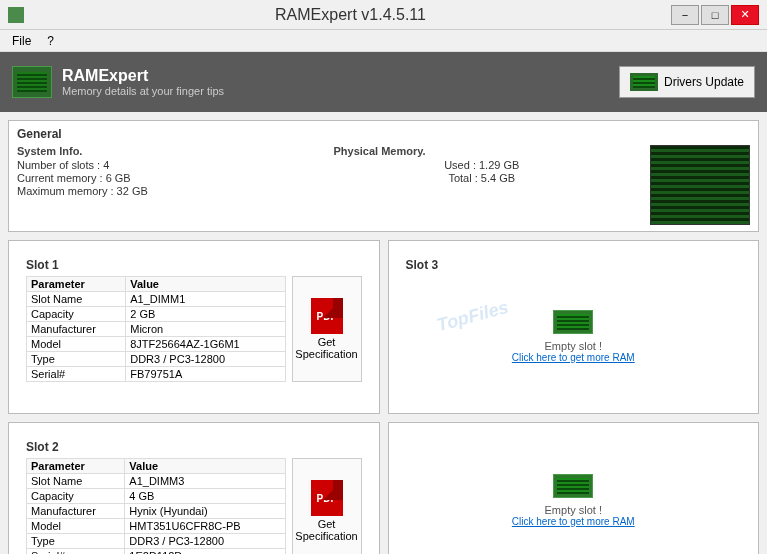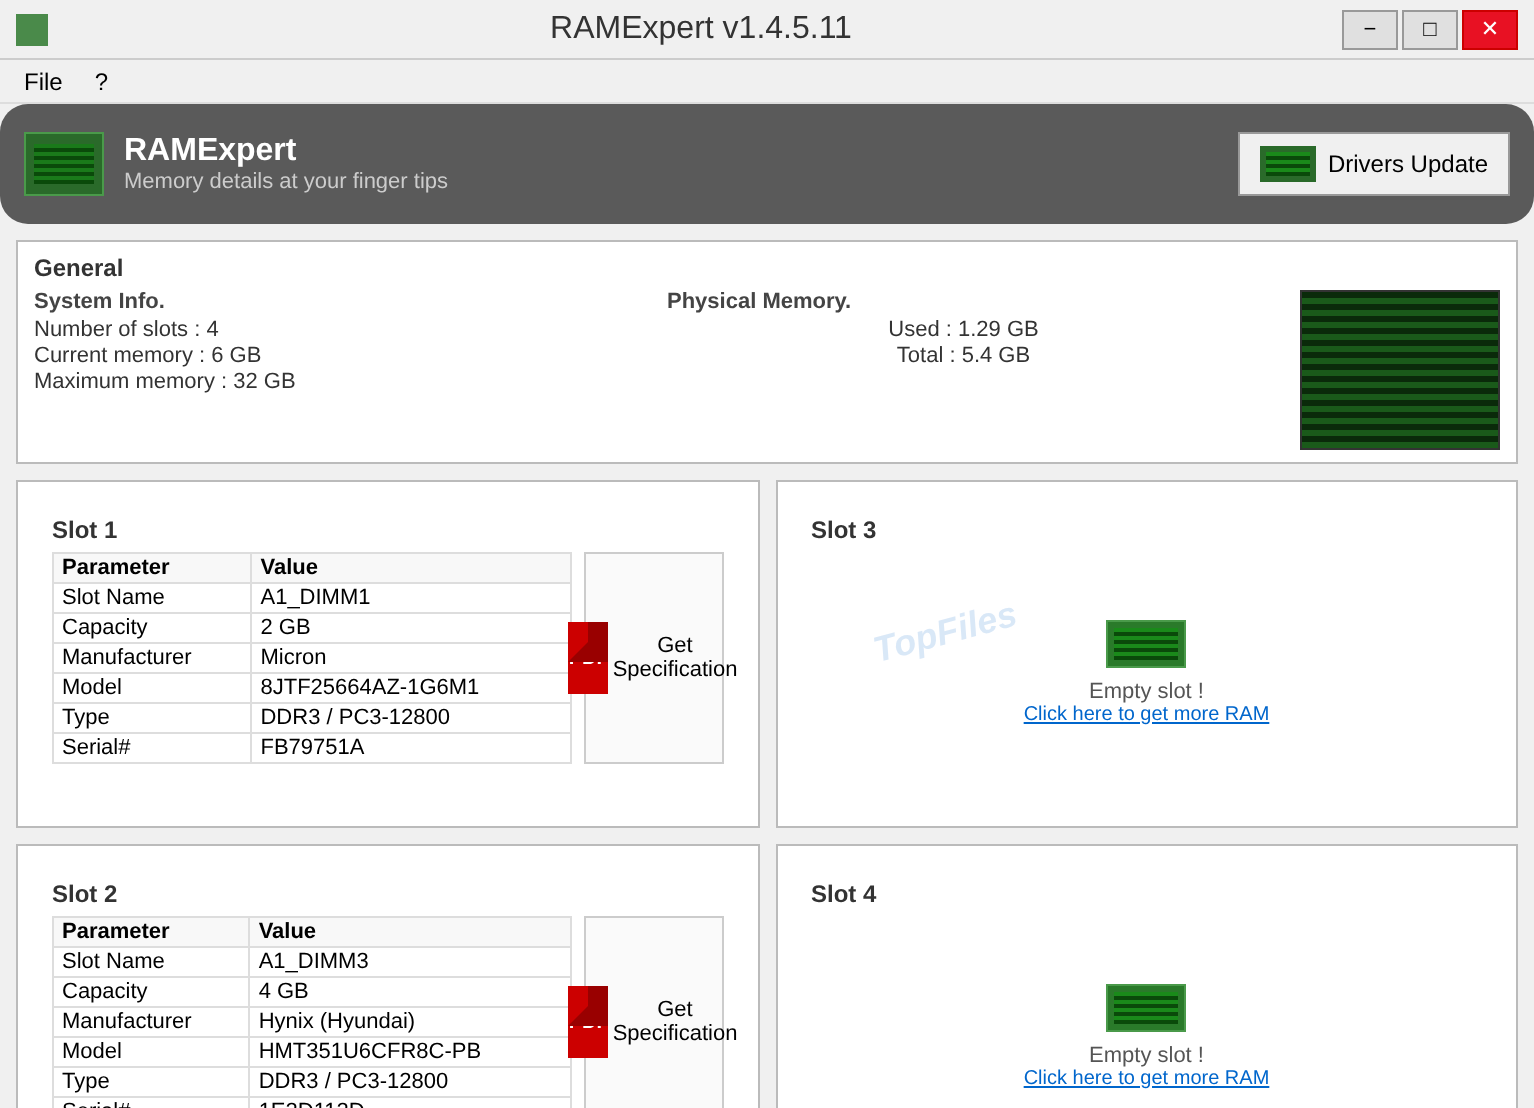--- a/index.html
+++ b/index.html
@@ -65,21 +65,20 @@
     }
 
     
     .app-header {
       background: #5a5a5a;
       height: 60px;
       display: flex;
       align-items: center;
       padding: 0 12px;
       justify-content: space-between;
-      border-radius: 14px;
     }
     .header-left {
       display: flex;
       align-items: center;
       gap: 10px;
     }
     .header-icon {
       width: 40px; height: 32px;
       background: #2a6a2a;
       border: 1px solid #4a9a4a;
@@ -228,21 +227,21 @@
       border: 1px solid #ddd;
       vertical-align: top;
     }
     .slot-table tr:first-child td {
       font-weight: bold;
       background: #f8f8f8;
     }
     .pdf-btn {
       width: 70px;
       display: flex;
-      flex-direction: row;
+      flex-direction: column;
       align-items: center;
       justify-content: center;
       border: 1px solid #ccc;
       background: #fafafa;
       cursor: pointer;
       padding: 4px;
       gap: 2px;
       font-size: 11px;
       text-align: center;
     }
@@ -458,21 +457,20 @@
         </tbody>
           </table>
         <div class="pdf-btn">
           <div class="pdf-icon">PDF</div>
           <span>Get<br>Specification</span>
         </div>
       </div>
     </div>
 
     <div class="slot-section">
-      <div class="slot-title">Slot 4</div>
       <div class="empty-slot">
         <div class="empty-slot-icon"></div>
         <div class="empty-slot-text">Empty slot !</div>
         <div class="empty-slot-subtext">Click here to get more RAM</div>
       </div>
     </div>
 
   </div>
 </div>
 

